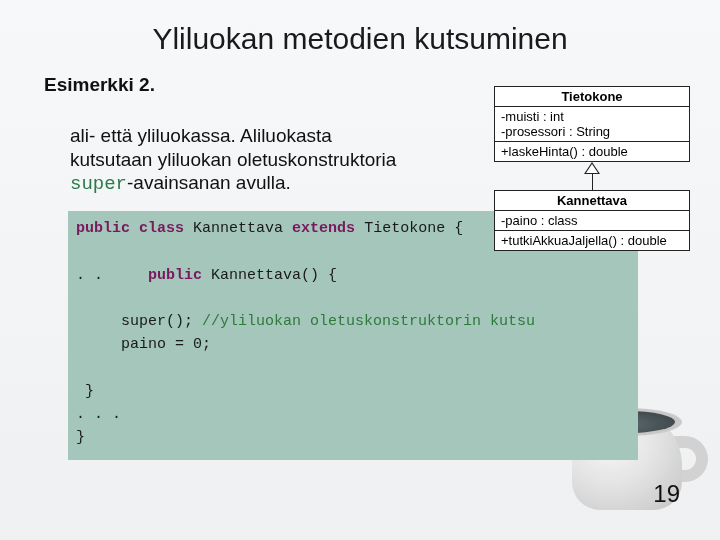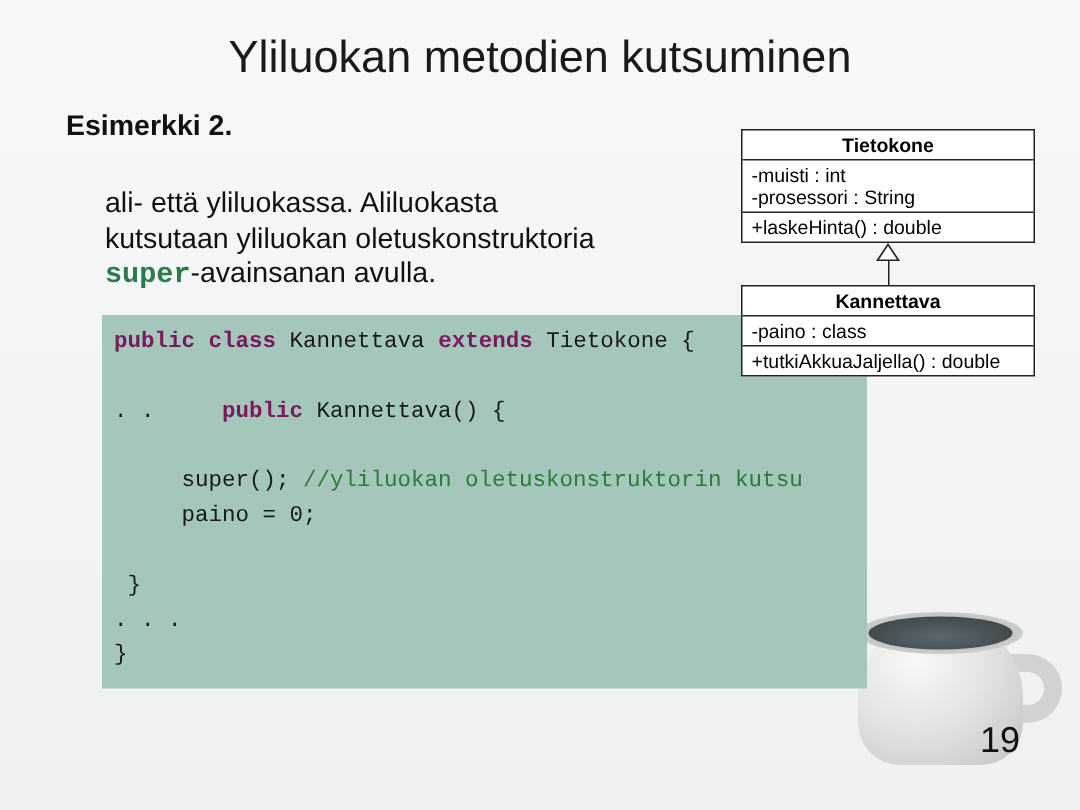--- a/index.html
+++ b/index.html
@@ -84,21 +84,21 @@
   }
   .paragraph {
     font-size: 19px;
     line-height: 1.25;
     max-width: 380px;
     padding-left: 26px;
     color: #111;
   }
   .kw-super {
     font-family: "Courier New", monospace;
-    font-weight: 700;
+    font-weight: 400;
     color: #2a7a4a;
   }
   .diagram {
     position: absolute;
     right: 30px;
     top: 86px;
     width: 196px;
     font-size: 13px;
   }
   .uml-box {
@@ -148,21 +148,21 @@
     border-bottom: 9px solid #fff;
   }
   .uml-connector .stem {
     width: 1px;
     background: #222;
     flex: 1;
   }
   .codeblock {
     margin-top: 14px;
     margin-left: 24px;
-    width: 510px;
+    width: 570px;
     background: #a4c6bb;
     font-family: "Courier New", monospace;
     font-size: 15px;
     line-height: 1.55;
     padding: 6px 8px 10px 8px;
     color: #1a1a1a;
     position: relative;
   }
   .codeblock .line { white-space: pre; }
   .kw { color: #7a1a5e; font-weight: 700; }

